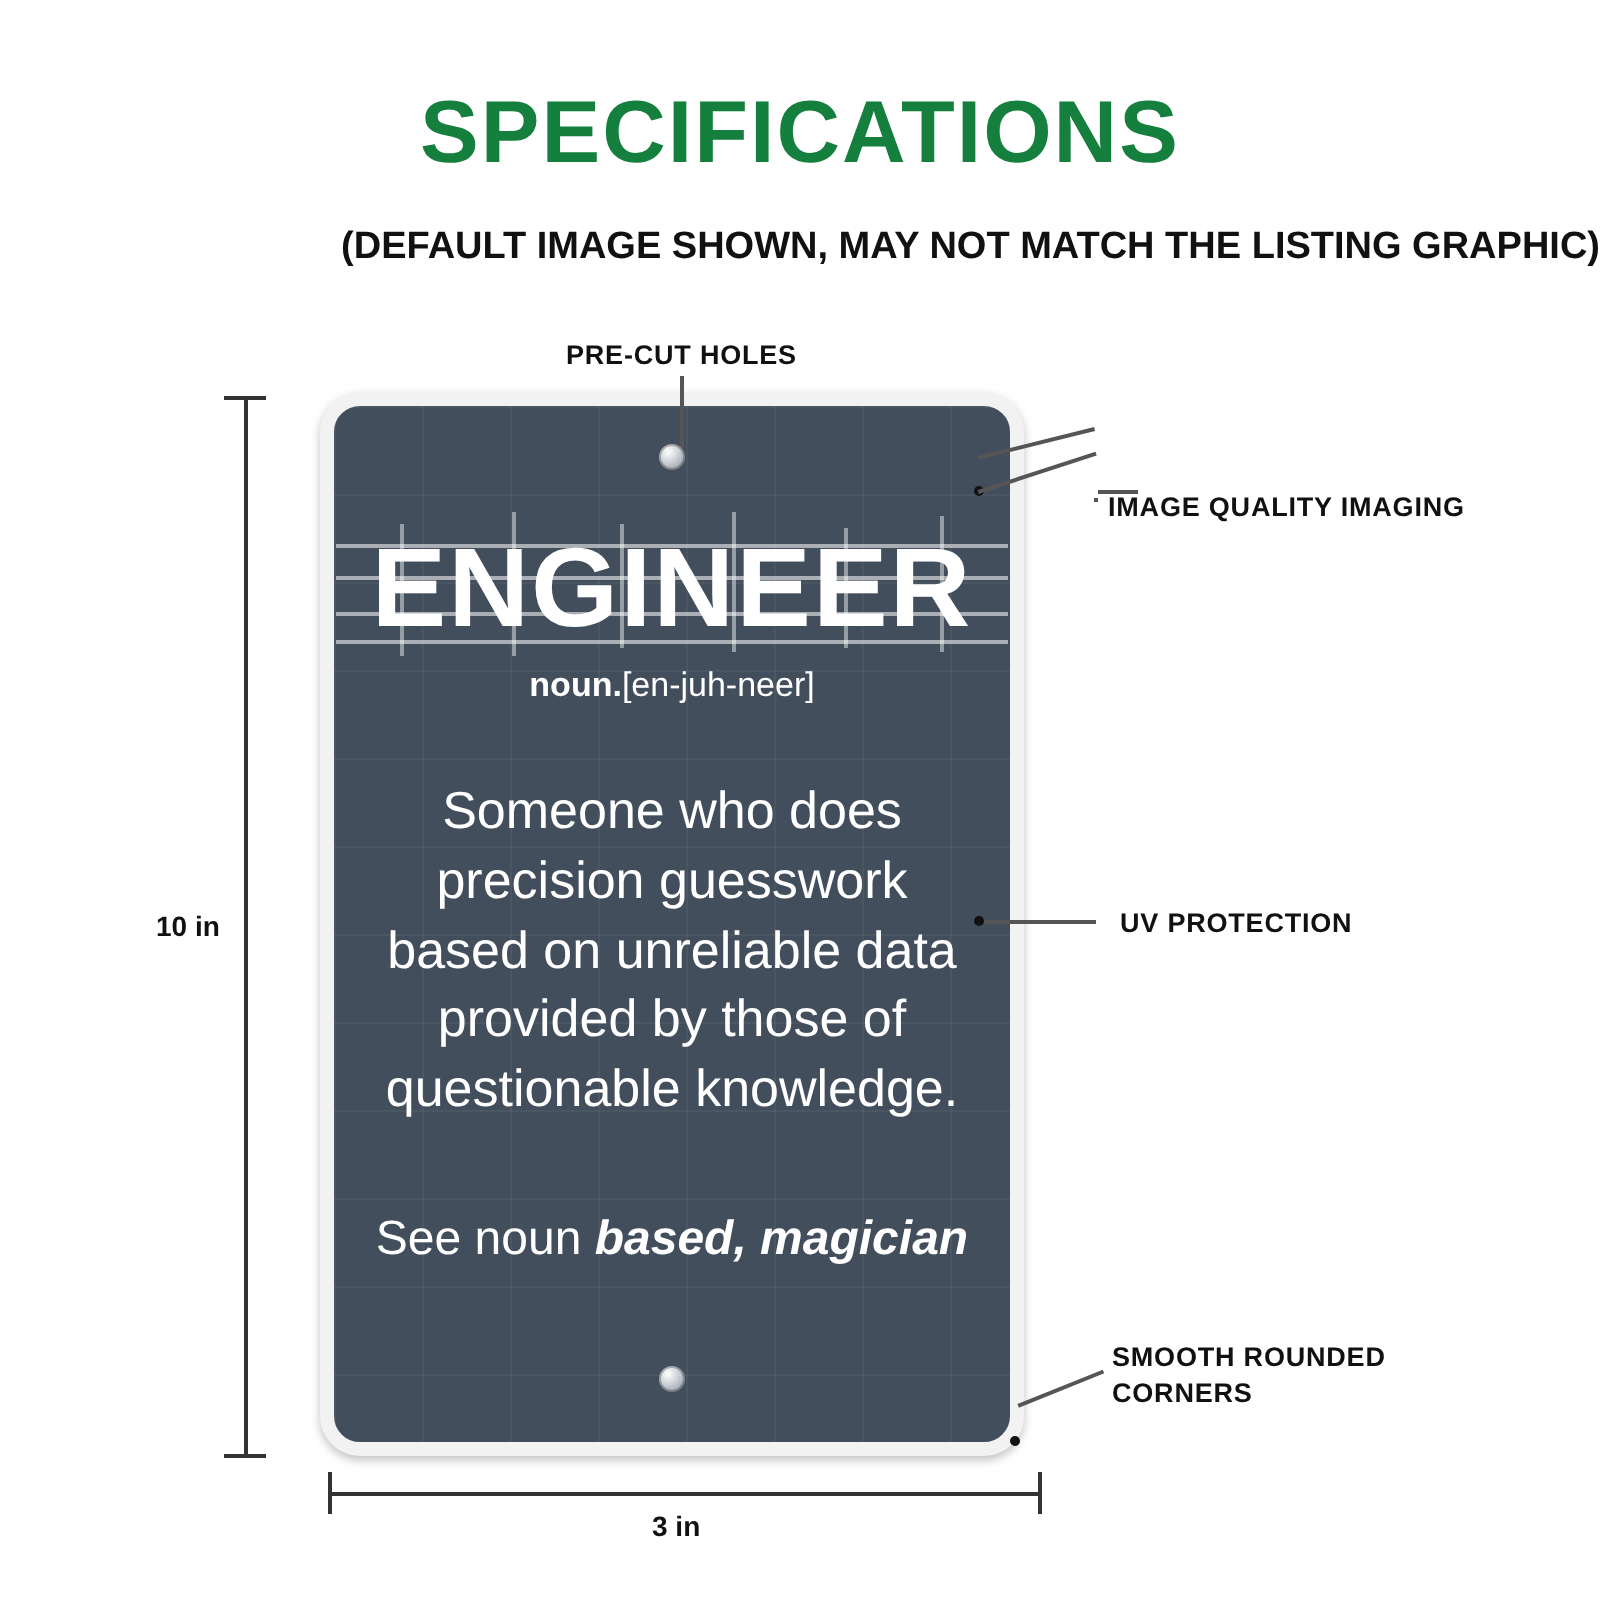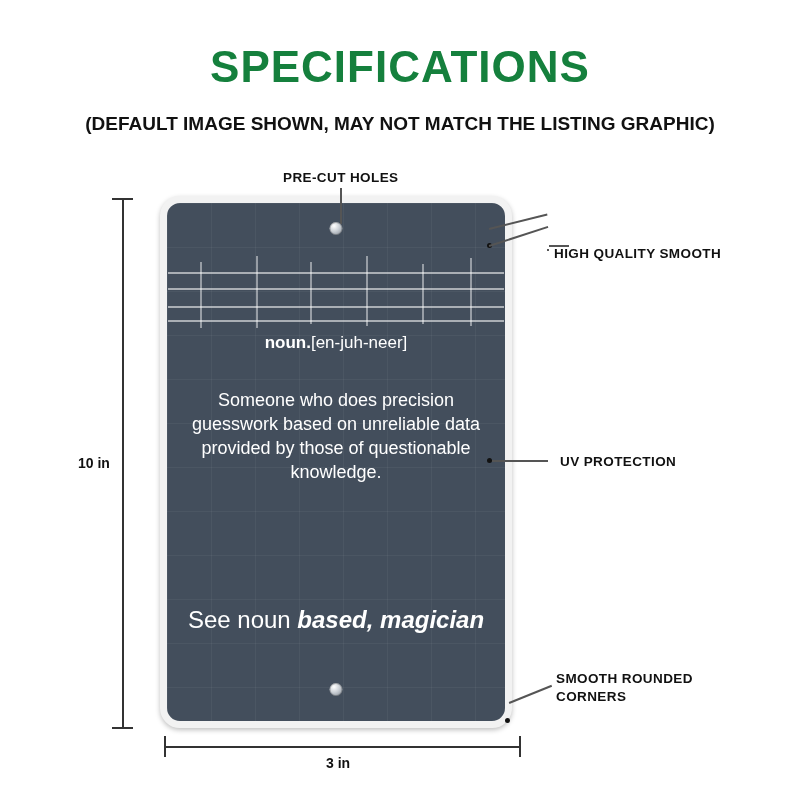--- a/index.html
+++ b/index.html
@@ -26,21 +26,21 @@
     font-size: 44px;
     font-weight: bold;
     letter-spacing: 1px;
     color: #15803d;
   }
   #subtitle {
     position: absolute;
     top: 113px;
     left: 0;
     width: 800px;
-    text-align: center;
+    text-align: right;
     font-size: 19px;
     font-weight: bold;
     color: #111;
   }
 
   
   #sign-wrap {
     position: absolute;
     left: 160px;
     top: 196px;
@@ -120,21 +120,21 @@
     width: 100%;
     font-size: 17px;
     line-height: 1;
   }
   #pron b { font-weight: bold; }
   #definition {
     position: absolute;
     top: 192px;
     left: 24px;
     width: 304px;
-    font-size: 18px;
+    font-size: 26px;
     line-height: 1.34;
   }
   #seealso {
     position: absolute;
     top: 410px;
     left: 12px;
     width: 328px;
     font-size: 24px;
   }
   #seealso i {
@@ -181,20 +181,21 @@
 <div id="title">SPECIFICATIONS</div>
 <div id="subtitle">(DEFAULT IMAGE SHOWN, MAY NOT MATCH THE LISTING GRAPHIC)</div>
 
 <div id="sign-wrap">
   <div id="sign"></div>
 
   <div class="screw top"></div>
   <div class="screw bottom"></div>
 
   <div id="sign-content">
+    <div id="word">ENGINEER</div>
 
     <div class="hatch" style="top:76px;"></div>
     <div class="hatch" style="top:92px;"></div>
     <div class="hatch" style="top:110px;"></div>
     <div class="hatch" style="top:124px;"></div>
     <div class="vhatch" style="left:40px;  top:66px; height:66px;"></div>
     <div class="vhatch" style="left:96px;  top:60px; height:72px;"></div>
     <div class="vhatch" style="left:150px; top:66px; height:62px;"></div>
     <div class="vhatch" style="left:206px; top:60px; height:70px;"></div>
     <div class="vhatch" style="left:262px; top:68px; height:60px;"></div>
@@ -213,21 +214,21 @@
 </div>
 
 <div class="callout" style="left:283px; top:170px;">PRE-CUT HOLES</div>
 <div class="line" style="left:340px; top:188px; width:1.5px; height:36px;"></div>
 
 <div class="dot" style="left:487px; top:243px;"></div>
 <div class="line" style="left:489px; top:228px; width:60px; height:1.5px; transform:rotate(-14deg); transform-origin:left center;"></div>
 <div class="line" style="left:547px; top:249px; width:1.5px; height:1.5px;"></div>
 <div class="line" style="left:489px; top:245px; width:62px; height:1.5px; transform:rotate(-18deg); transform-origin:left center;"></div>
 <div class="line" style="left:549px; top:245px; width:20px; height:1.5px;"></div>
-<div class="callout" style="left:554px; top:246px;">HIGH QUALITY SMOOTH</div>
+<div class="callout" style="left:554px; top:246px;">IMAGE QUALITY IMAGING</div>
 
 <div class="dot" style="left:487px; top:458px;"></div>
 <div class="line" style="left:492px; top:460px; width:56px; height:1.5px;"></div>
 <div class="callout" style="left:560px; top:454px;">UV PROTECTION</div>
 
 <div class="dot" style="left:505px; top:718px;"></div>
 <div class="line" style="left:509px; top:702px; width:46px; height:1.5px; transform:rotate(-22deg); transform-origin:left center;"></div>
 <div class="callout multiline" style="left:556px; top:670px; width:160px;">SMOOTH ROUNDED CORNERS</div>
 
 <div class="dim-line" style="left:122px; top:198px; width:1.5px; height:530px;"></div>

